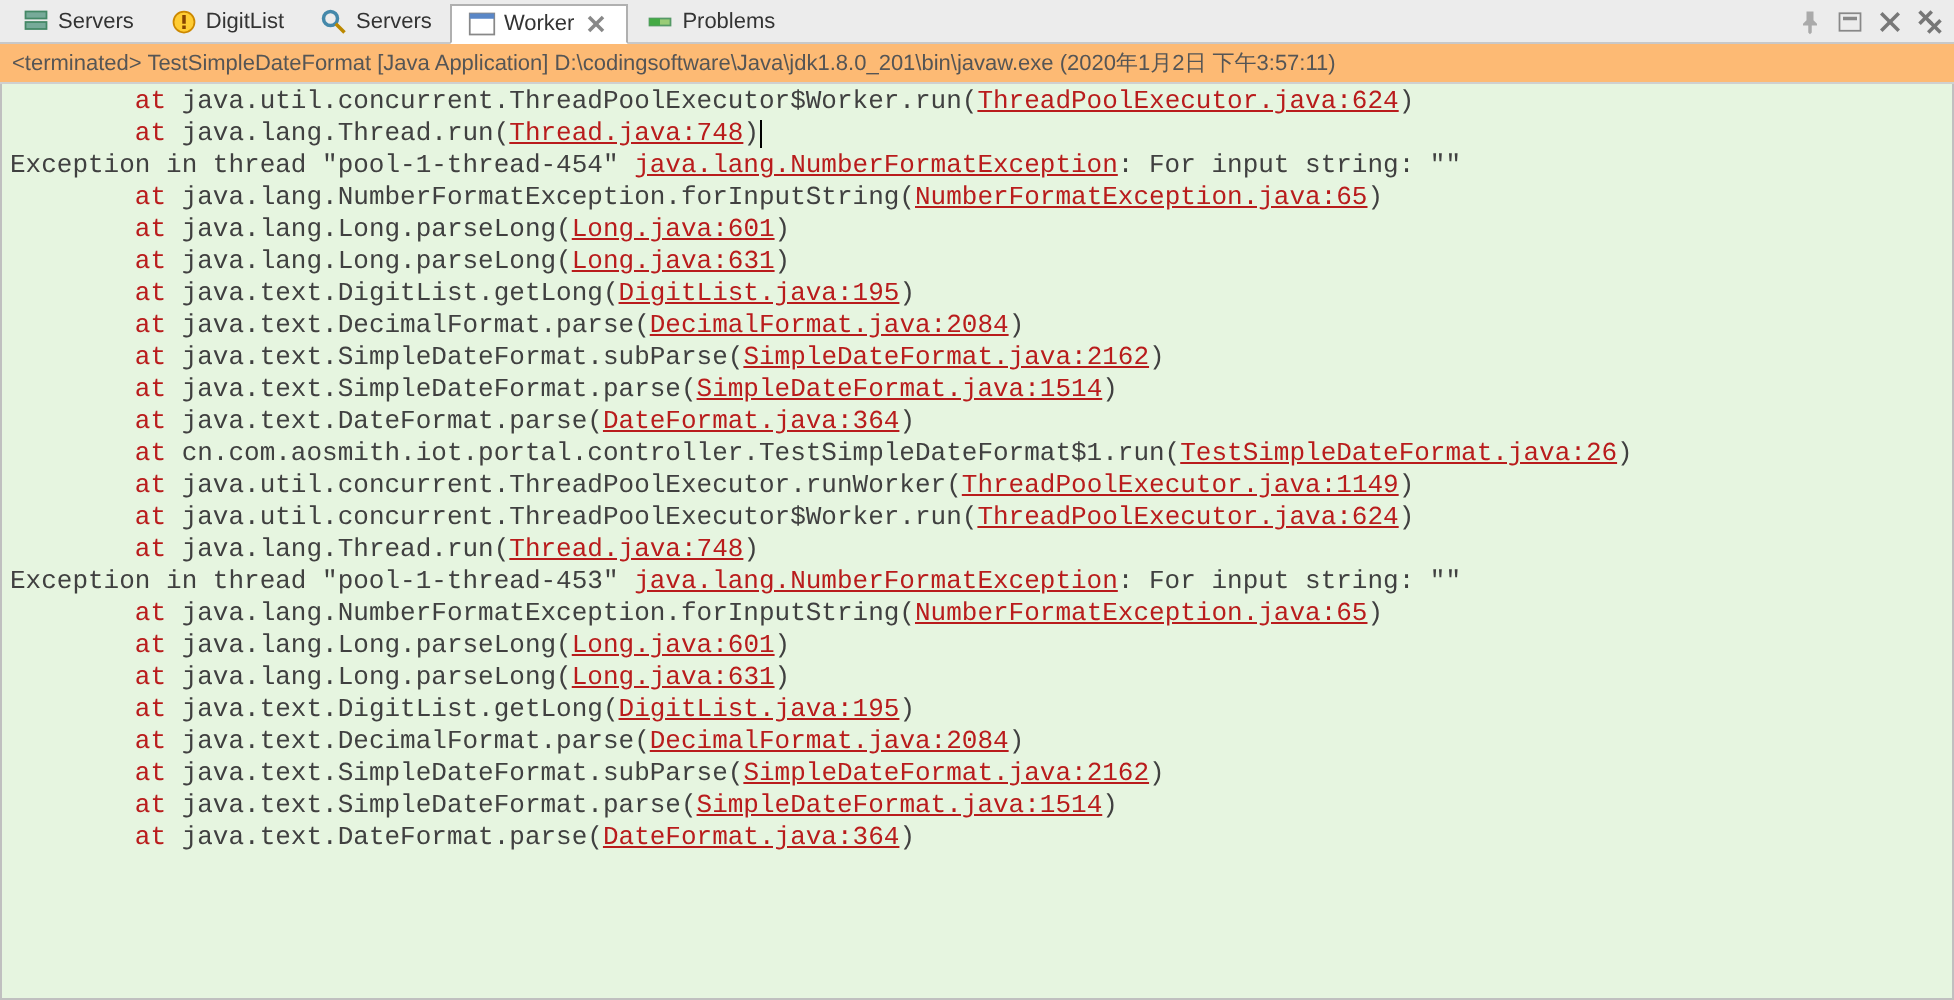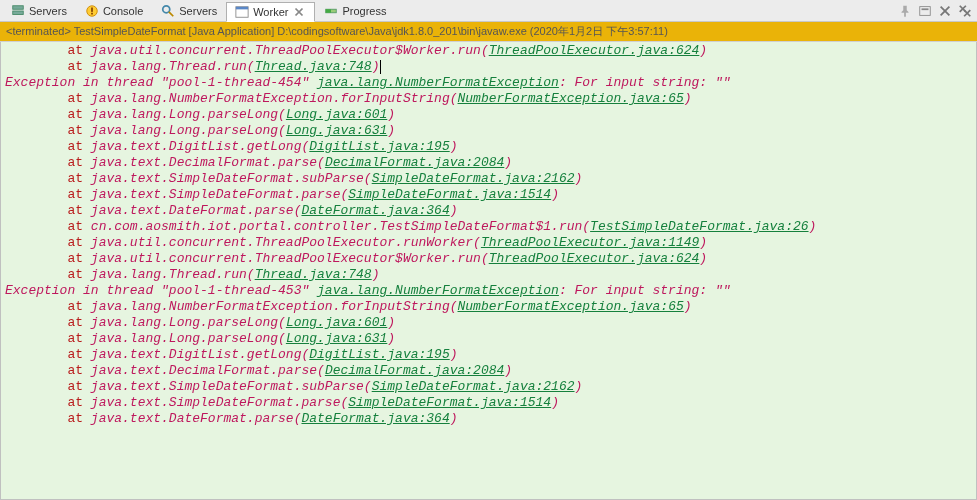--- a/index.html
+++ b/index.html
@@ -5,25 +5,25 @@
 * { margin: 0; padding: 0; box-sizing: border-box; }
 body { font-family: "Segoe UI", Tahoma, sans-serif; font-size: 11px; background: #f0f0f0; width: 977px; height: 500px; overflow: hidden; display: flex; flex-direction: column; }
 .tabbar { display: flex; align-items: center; background: #ececec; border-bottom: 1px solid #c8c8c8; height: 22px; padding: 0 2px; }
 .tab { display: flex; align-items: center; gap: 4px; padding: 2px 8px; border: 1px solid transparent; cursor: pointer; font-size: 11px; color: #333; }
 .tab.active { background: #fff; border: 1px solid #b0b0b0; border-bottom: 1px solid #fff; position: relative; top: 1px; }
 .tab-icon { width: 14px; height: 14px; display: inline-flex; align-items: center; justify-content: center; }
 .tab-icon svg { width: 14px; height: 14px; }
 .tabbar-spacer { flex: 1; }
 .toolbar-btn { width: 18px; height: 18px; display: inline-flex; align-items: center; justify-content: center; cursor: pointer; margin: 0 1px; }
 .toolbar-btn svg { width: 14px; height: 14px; }
-.status-line { background: #eab308; border-bottom: 1px solid #d0d0d0; padding: 2px 6px; font-size: 11px; color: #555; white-space: nowrap; }
+.status-line { background: #fdba74; border-bottom: 1px solid #d0d0d0; padding: 2px 6px; font-size: 11px; color: #555; white-space: nowrap; }
 .console { flex: 1; background: #e6f5e0; font-family: Consolas, "Courier New", monospace; font-size: 13px; line-height: 16px; overflow: auto; border: 1px solid #c0c0c0; border-top: none; white-space: pre; padding: 1px 4px; }
 .at { color: #b91c1c; }
-.red { color: #be185d; font-style: italic; }
-.link { color: #15803d; text-decoration: underline; cursor: pointer; font-style: italic; }
+.red { color: #404040; }
+.link { color: #b91c1c; text-decoration: underline; cursor: pointer; }
 .cursor { display: inline-block; width: 1px; height: 14px; background: #000; vertical-align: middle; }
 </style>
 </head>
 <body>
 
 <div class="tabbar">
   <div class="tab">
     <span class="tab-icon">
         <svg viewBox="0 0 16 16">
           <rect x="2" y="2" width="12" height="4" fill="#7a9" stroke="#486"></rect>
@@ -33,21 +33,21 @@
     <span>Servers</span>
   </div>
   <div class="tab">
     <span class="tab-icon">
         <svg viewBox="0 0 16 16">
           <circle cx="8" cy="8" r="6" fill="#fc3" stroke="#c80"></circle>
           <rect x="7" y="4" width="2" height="5" fill="#840"></rect>
           <rect x="7" y="10" width="2" height="2" fill="#840"></rect>
         </svg>
       </span>
-    <span>Console</span>
+    <span>DigitList</span>
   </div>
   <div class="tab">
     <span class="tab-icon">
         <svg viewBox="0 0 16 16">
           <circle cx="6" cy="6" r="4" fill="none" stroke="#48a" stroke-width="2"></circle>
           <line x1="9" y1="9" x2="14" y2="14" stroke="#b80" stroke-width="2"></line>
         </svg>
       </span>
     <span>Servers</span>
   </div>
@@ -66,21 +66,21 @@
         </svg>
       </span>
   </div>
   <div class="tab">
     <span class="tab-icon">
         <svg viewBox="0 0 16 16">
           <rect x="2" y="6" width="12" height="4" fill="#9c7" stroke="#596"></rect>
           <rect x="2" y="6" width="6" height="4" fill="#4a4"></rect>
         </svg>
       </span>
-    <span>Progress</span>
+    <span>Problems</span>
   </div>
   <div class="tabbar-spacer"></div>
   <span class="toolbar-btn">
       <svg viewBox="0 0 16 16">
         <path d="M6 2h4v5l2 2v1H9v4l-1 1-1-1v-4H4V9l2-2z" fill="#aaa"></path>
       </svg>
     </span>
   <span class="toolbar-btn">
       <svg viewBox="0 0 16 16">
         <rect x="2" y="3" width="12" height="10" fill="none" stroke="#888"></rect>

